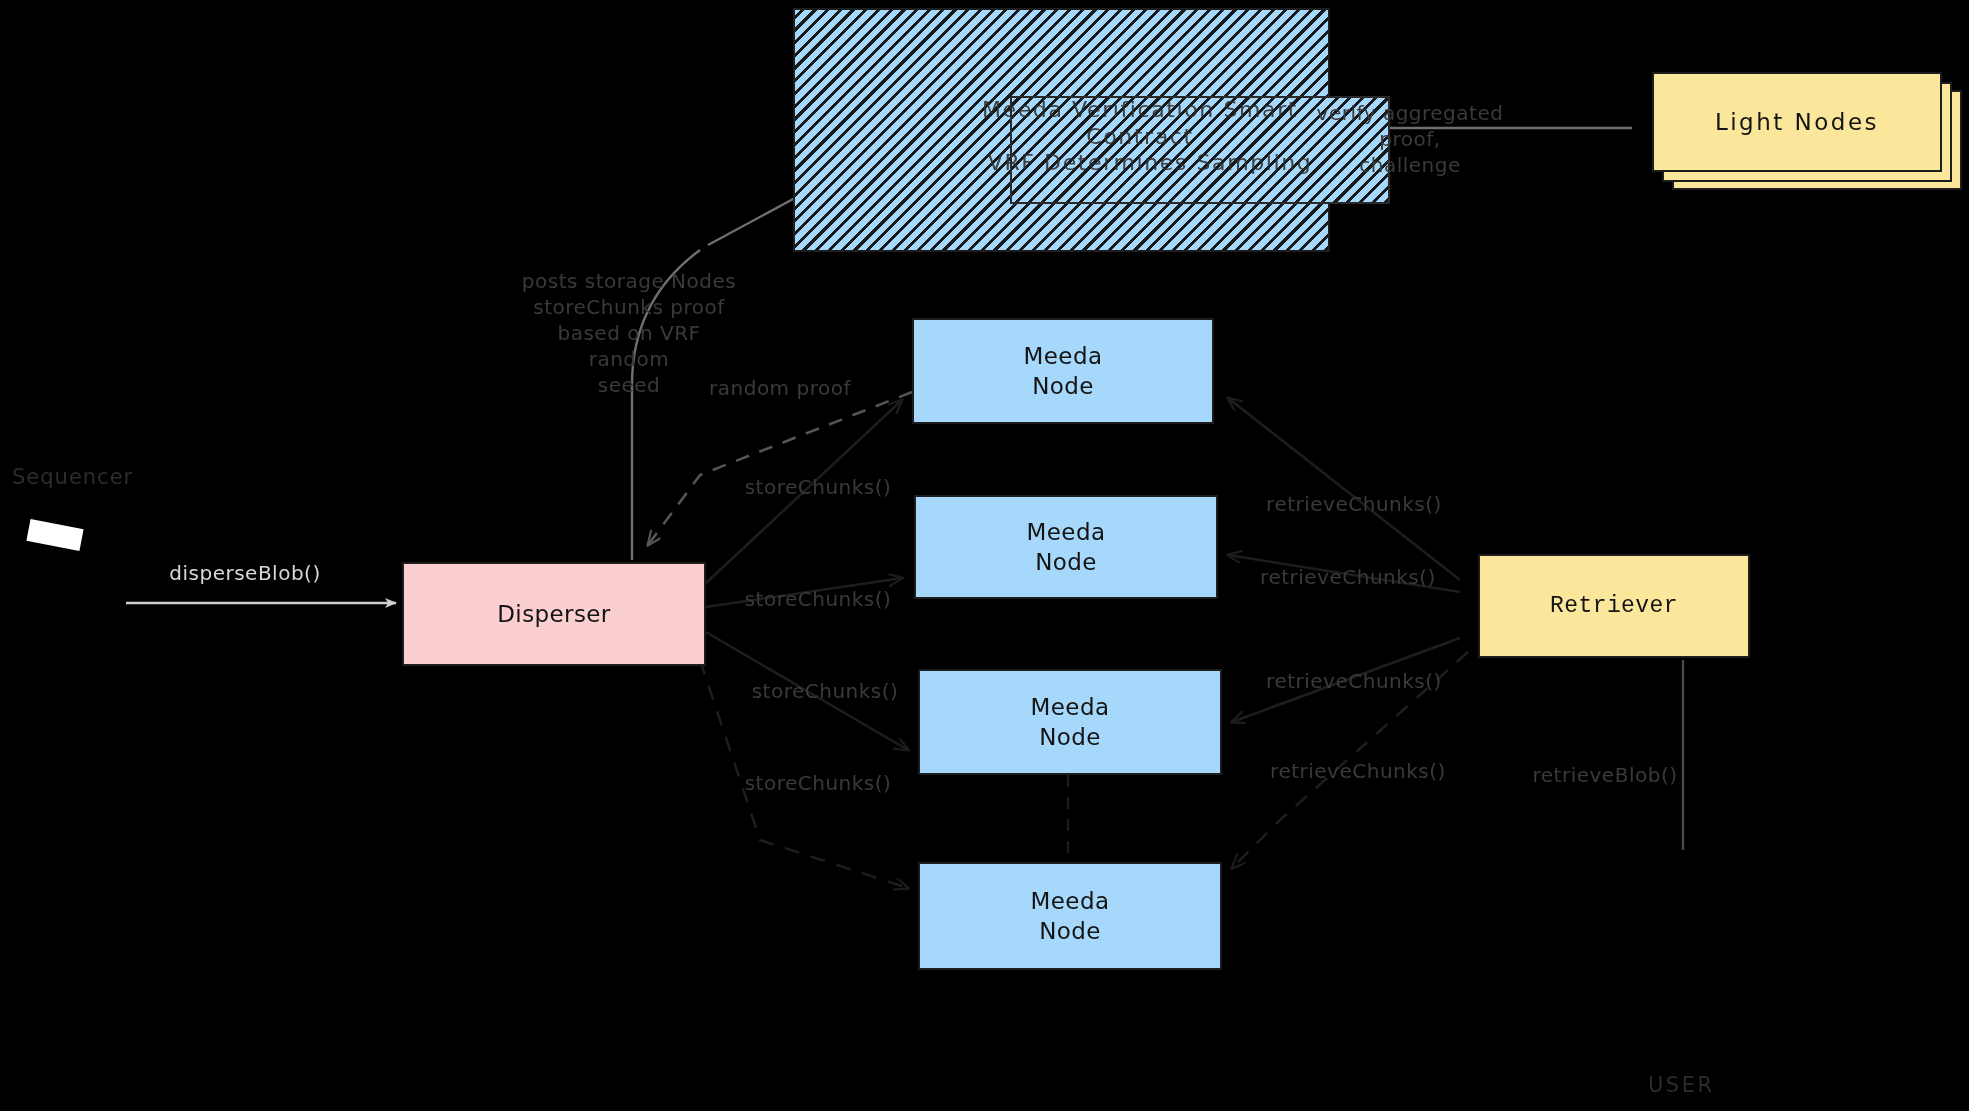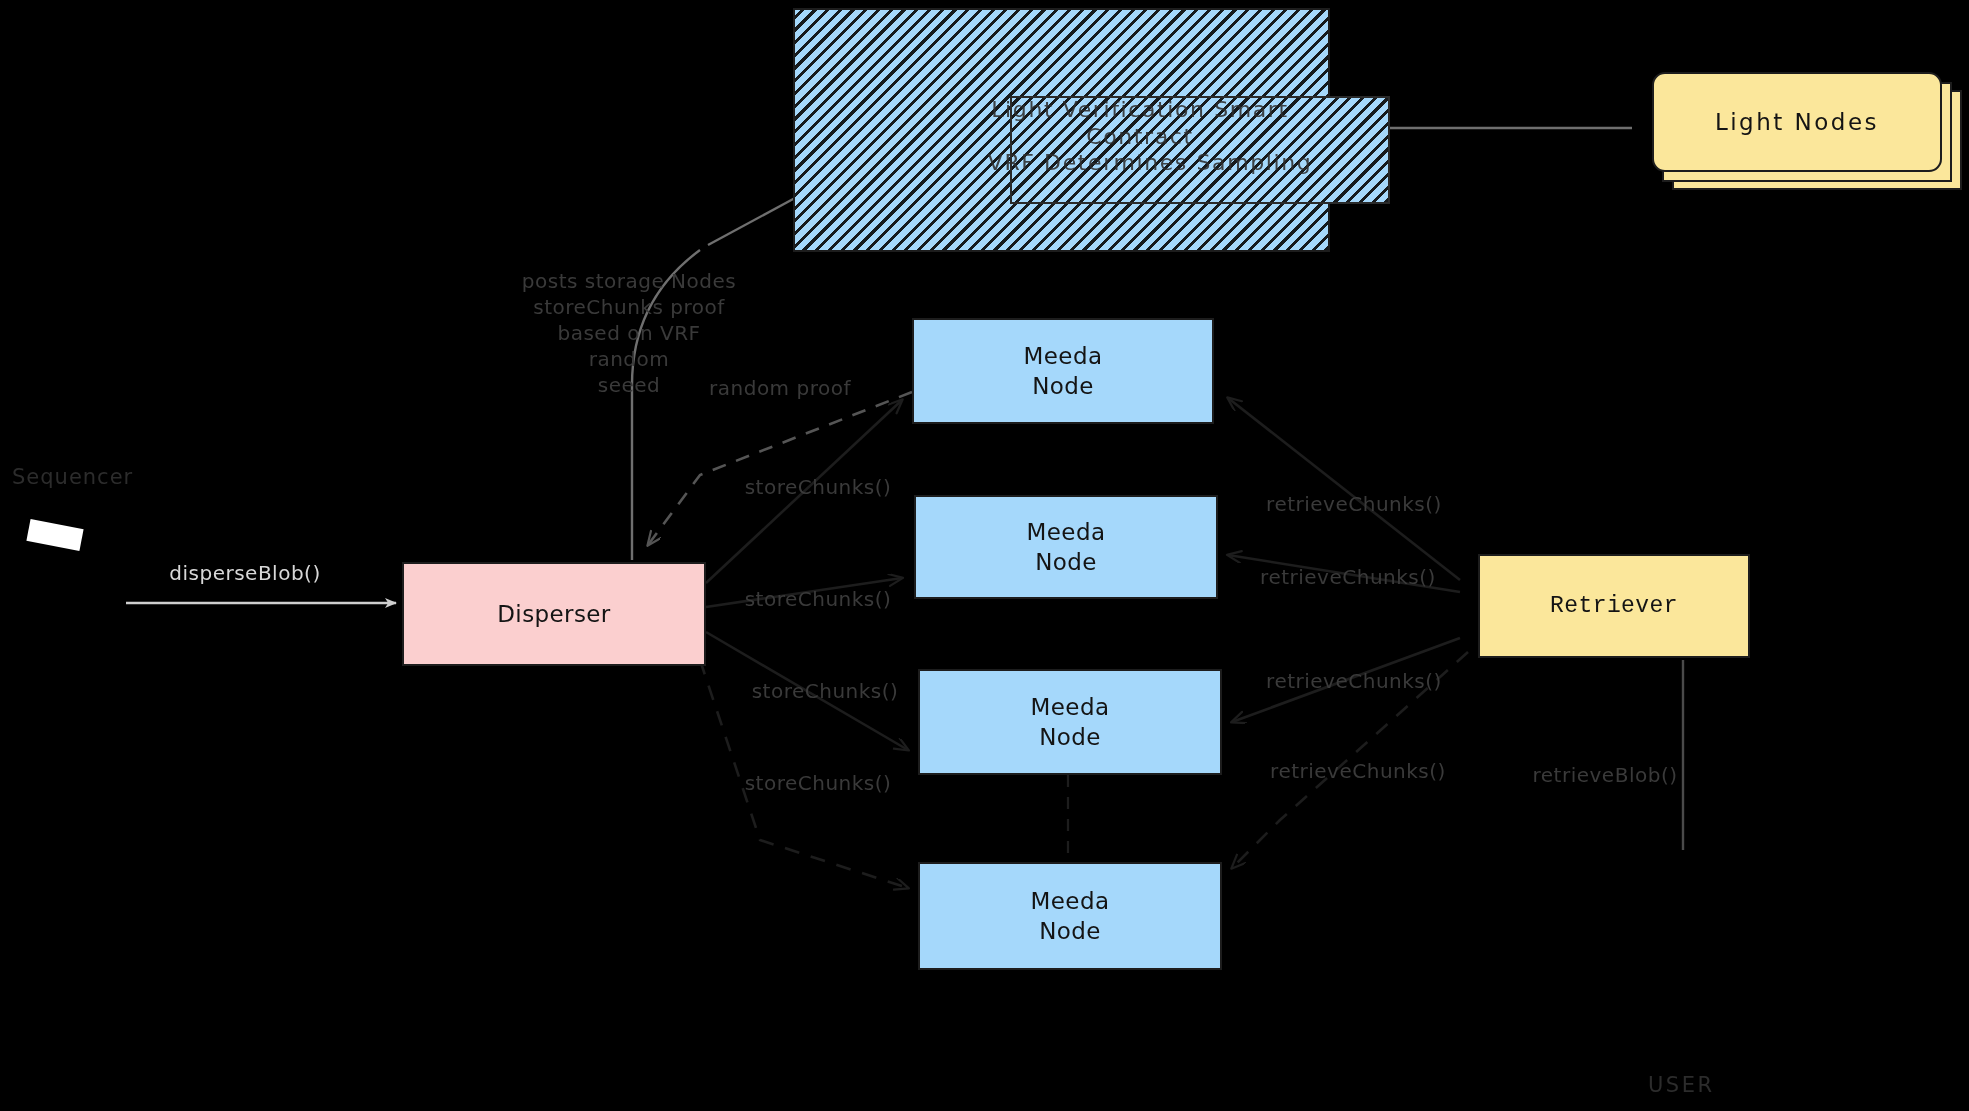--- a/index.html
+++ b/index.html
@@ -51,21 +51,20 @@
     font-size: 23px;
   }
   .retriever-box {
     background: #fbe79b;
     font-size: 23px;
   }
   .light-nodes-box {
     background: #fbe79b;
     font-size: 23px;
     letter-spacing: 2.5px;
-    border-radius: 13px;
   }
   .stack-shadow {
     position: absolute;
     background: #fbe79b;
     border: 2px solid #1d1d1d;
     box-sizing: border-box;
   }
   .hatched-outer {
     position: absolute;
     box-sizing: border-box;
@@ -209,21 +208,21 @@
 
     <g>
       <path d="M1683,660 L1683,850" fill="none" stroke="#4a4a4a" stroke-width="2.4"></path>
     </g>
   </svg>
 
   <div class="hatched-outer" style="left:793px; top:8px; width:537px; height:244px;"></div>
   <div class="hatched-inner" style="left:1010px; top:96px; width:380px; height:108px;"></div>
 
 
-  <div class="hatch-label" style="left:930px; top:95px; width:420px;">Light Verification Smart</div>
+  <div class="hatch-label" style="left:930px; top:95px; width:420px;">Meeda Verification Smart</div>
   <div class="hatch-label" style="left:930px; top:122px; width:420px;">Contract</div>
   <div class="hatch-label" style="left:930px; top:148px; width:440px;">VRF Determines Sampling</div>
 
   <div class="stack-shadow" style="left:1672px; top:90px; width:290px; height:100px;"></div>
   <div class="stack-shadow" style="left:1662px; top:82px; width:290px; height:100px;"></div>
   <div class="node-box light-nodes-box" style="left:1652px; top:72px; width:290px; height:100px;">Light  Nodes</div>
 
   <div class="node-box meeda-node" style="left:912px; top:318px; width:302px; height:106px;">
     <span><span>Meeda</span><br><span>Node</span></span>
   </div>
@@ -251,20 +250,22 @@
 
   <div class="edge-label bright" style="left:145px; top:560px; width:200px;">disperseBlob()</div>
 
   <div class="edge-label" style="left:516px; top:268px; width:226px;">posts storage Nodes
 storeChunks proof
 based on VRF random
 seeed</div>
 
   <div class="edge-label" style="left:690px; top:375px; width:180px;">random proof</div>
 
+  <div class="edge-label" style="left:1290px; top:100px; width:240px;">verify aggregated proof,
+challenge</div>
 
   <div class="edge-label" style="left:723px; top:474px; width:190px;">storeChunks()</div>
 
   <div class="edge-label" style="left:723px; top:586px; width:190px;">storeChunks()</div>
 
   <div class="edge-label" style="left:730px; top:678px; width:190px;">storeChunks()</div>
 
   <div class="edge-label" style="left:723px; top:770px; width:190px;">storeChunks()</div>
 
   <div class="edge-label" style="left:1254px; top:491px; width:200px;">retrieveChunks()</div>

